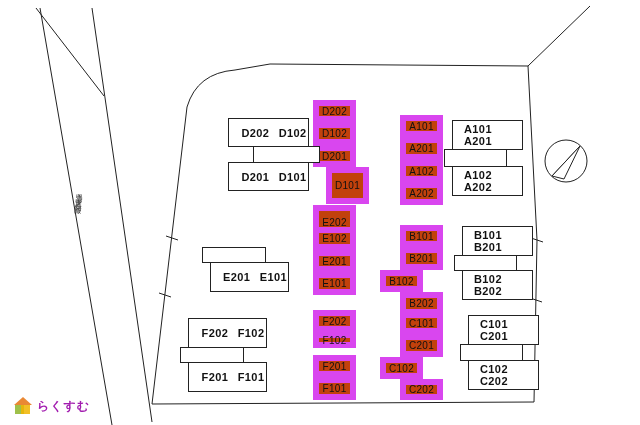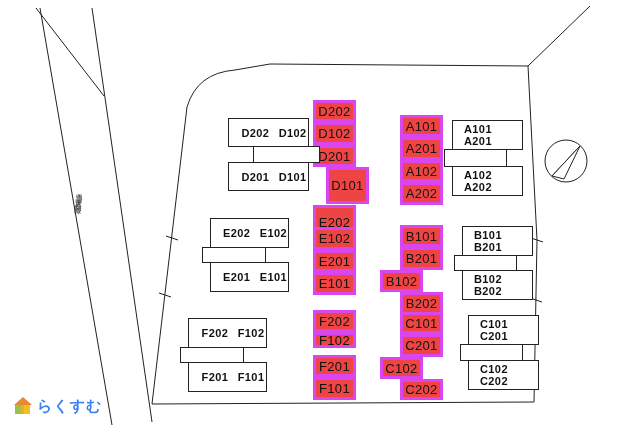--- a/index.html
+++ b/index.html
@@ -1,27 +1,27 @@
 <!DOCTYPE html>
 <html><head>
 <meta charset="utf-8">
 <style>
   html,body{margin:0;padding:0;background:#fff;}
   .stage{position:relative;width:640px;height:425px;background:#fff;overflow:hidden;
          font-family:"Liberation Sans","DejaVu Sans",sans-serif;color:#111;}
   svg.lines{position:absolute;left:0;top:0;}
-  .cell{position:absolute;box-sizing:border-box;border:3px solid #d946ef;background:#ef4444;
-        display:flex;align-items:center;justify-content:center;font-size:13px;letter-spacing:.3px;}
+  .cell{position:absolute;box-sizing:border-box;border:6px solid #d946ef;background:#c2410c;
+        display:flex;align-items:center;justify-content:center;font-size:10px;letter-spacing:.3px;}
   .bbox{position:absolute;box-sizing:border-box;border:1px solid #222;background:#fff;padding-left:11px;}
   .blabel{display:flex;align-items:center;justify-content:center;height:100%;
           font-size:11px;font-weight:bold;word-spacing:6px;letter-spacing:.4px;}
   .roadlabel{position:absolute;left:74px;top:188px;writing-mode:vertical-rl;
              font-size:7px;letter-spacing:1.5px;color:#444;transform:rotate(6deg);}
   .logo{position:absolute;left:13px;top:396px;display:flex;align-items:center;gap:4px;}
-  .logo-text{font-size:15px;font-weight:bold;color:#3b82f6;letter-spacing:1px;}
+  .logo-text{font-size:12px;font-weight:bold;color:#a21caf;letter-spacing:1px;}
 </style>
 </head>
 <body>
 
 <div class="stage">
 
   <svg class="lines" width="640" height="425" viewBox="0 0 640 425">
 
     <path d="M152,404 L187,107 Q197,73 235,70 L270,64 L528,66 L537,240 L534,402 Z" fill="none" stroke="#222" stroke-width="1"></path>
 
@@ -74,23 +74,20 @@
 
   <div class="bbox" style="left:253px;top:146px;width:67px;height:17px"></div>
   <div class="bbox" style="left:228px;top:118px;width:81px;height:29px">
     <div class="blabel">D202 D102</div>
     </div>
   <div class="bbox" style="left:228px;top:162px;width:81px;height:29px">
     <div class="blabel">D201 D101</div>
     </div>
 
   <div class="bbox" style="left:202px;top:247px;width:64px;height:16px"></div>
-  <div class="bbox" style="left:210px;top:218px;width:79px;height:30px">
-    <div class="blabel">E202 E102</div>
-    </div>
   <div class="bbox" style="left:210px;top:262px;width:79px;height:30px">
     <div class="blabel">E201 E101</div>
     </div>
 
   <div class="bbox" style="left:180px;top:347px;width:64px;height:16px"></div>
   <div class="bbox" style="left:188px;top:318px;width:79px;height:30px">
     <div class="blabel">F202 F102</div>
     </div>
   <div class="bbox" style="left:188px;top:362px;width:79px;height:30px">
     <div class="blabel">F201 F101</div>

